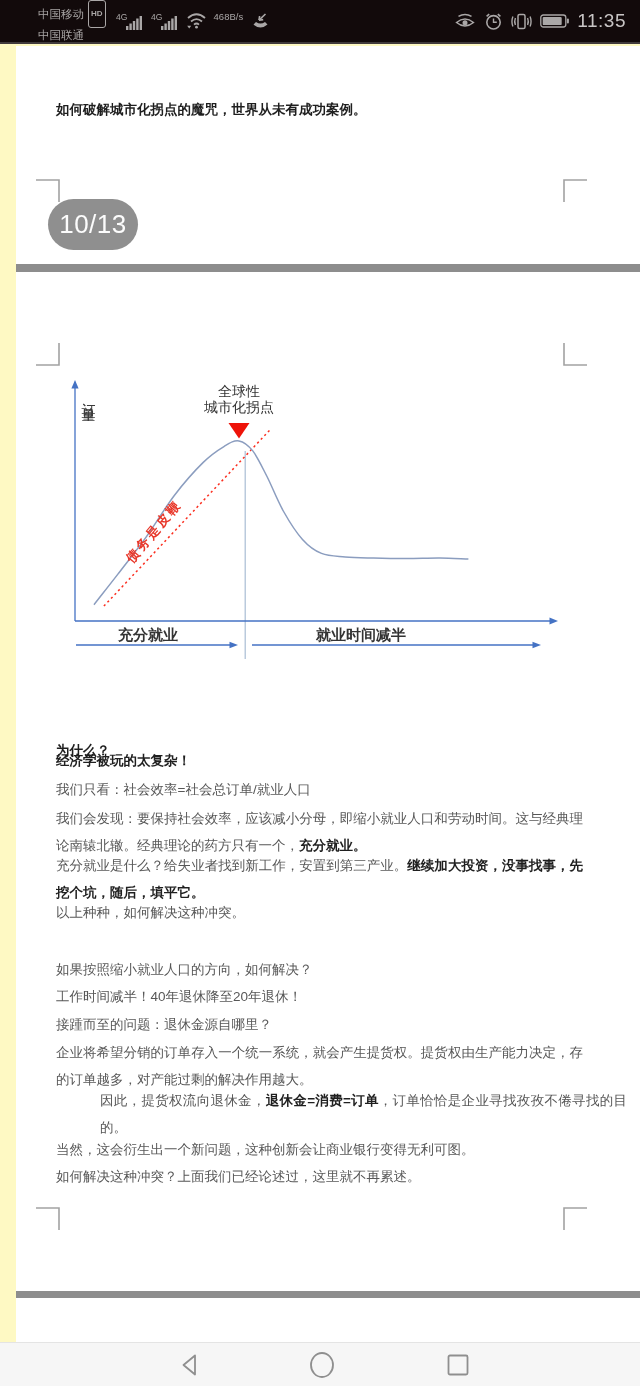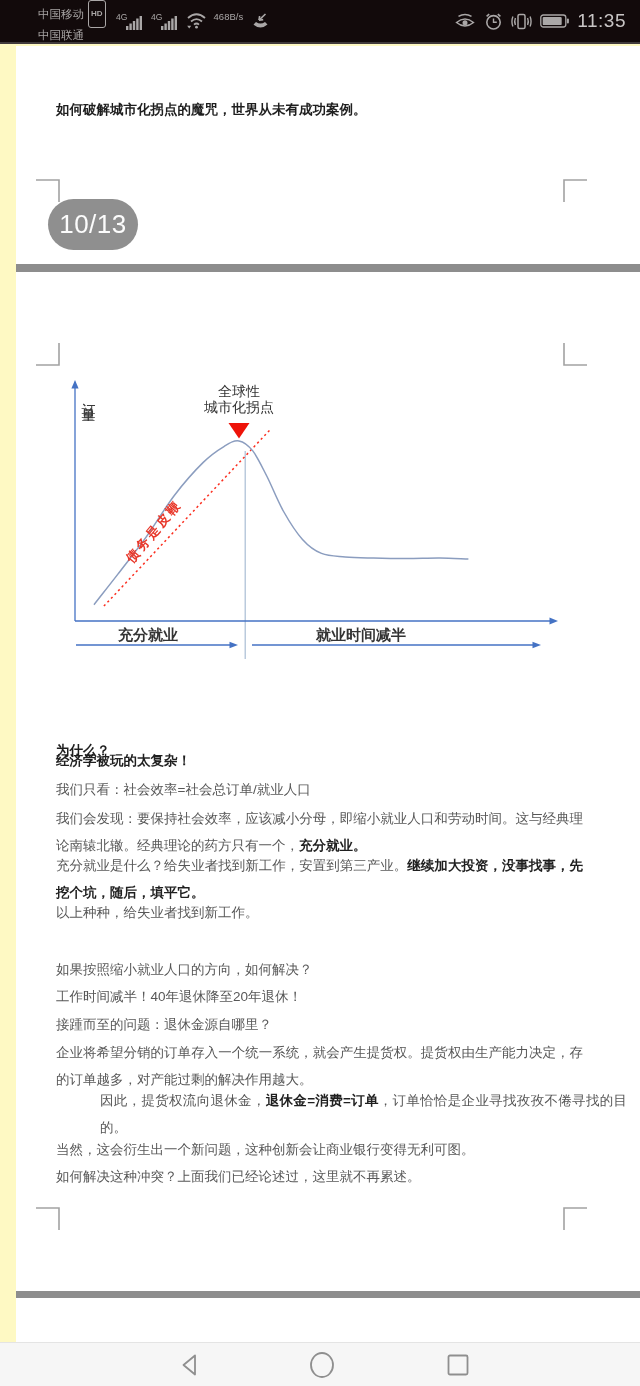--- a/index.html
+++ b/index.html
@@ -139,21 +139,21 @@
 
   <div class="content">
 
     <div class="doc">
       <p class="para h intro"><span>如何破解城市化拐点的魔咒，世界从未有成功案例。</span></p>
       <p class="para h pp0"><span>为什么？</span></p>
       <p class="para h pp1"><span>经济学被玩的太复杂！</span></p>
       <p class="para pp2"><span>我们只看：社会效率=社会总订单/就业人口</span></p>
       <p class="para pp3"><span>我们会发现：要保持社会效率，应该减小分母，即缩小就业人口和劳动时间。这与经典理论南辕北辙。经典理论的药方只有一个，</span><b>充分就业。</b></p>
       <p class="para pp4"><span>充分就业是什么？给失业者找到新工作，安置到第三产业。</span><b>继续加大投资，没事找事，先挖个坑，随后，填平它。</b></p>
-      <p class="para pp5"><span>以上种种，给失业者找到新工作。</span></p>
+      <p class="para pp5"><span>以上种种，如何解决这种冲突。</span></p>
       <p class="para pp6"><span>如果按照缩小就业人口的方向，如何解决？</span></p>
       <p class="para pp7"><span>工作时间减半！40年退休降至20年退休！</span></p>
       <p class="para pp8"><span>接踵而至的问题：退休金源自哪里？</span></p>
       <p class="para pp9"><span>企业将希望分销的订单存入一个统一系统，就会产生提货权。提货权由生产能力决定，存的订单越多，对产能过剩的解决作用越大。</span></p>
       <p class="para pp10"><span>因此，提货权流向退休金，</span><b>退休金=消费=订单</b><span>，订单恰恰是企业寻找孜孜不倦寻找的目的。</span></p>
       <p class="para pp11"><span>当然，这会衍生出一个新问题，这种创新会让商业银行变得无利可图。</span></p>
       <p class="para pp12"><span>如何解决这种冲突？上面我们已经论述过，这里就不再累述。</span></p>
     </div>
 
     <svg class="marks" viewBox="0 0 640 1386">

